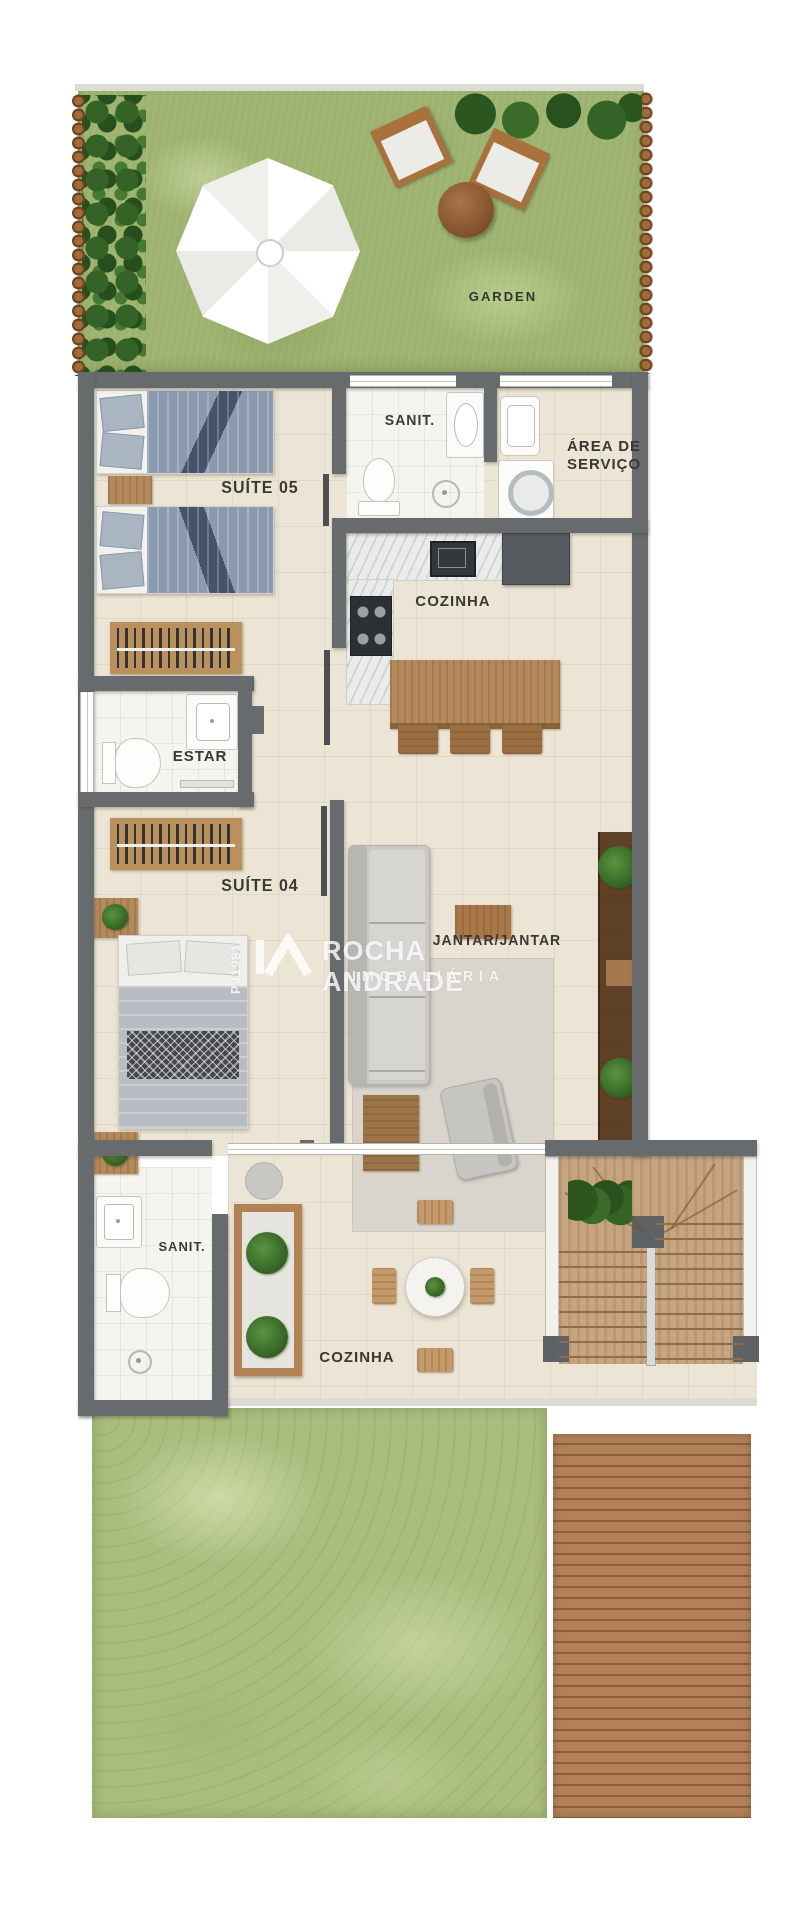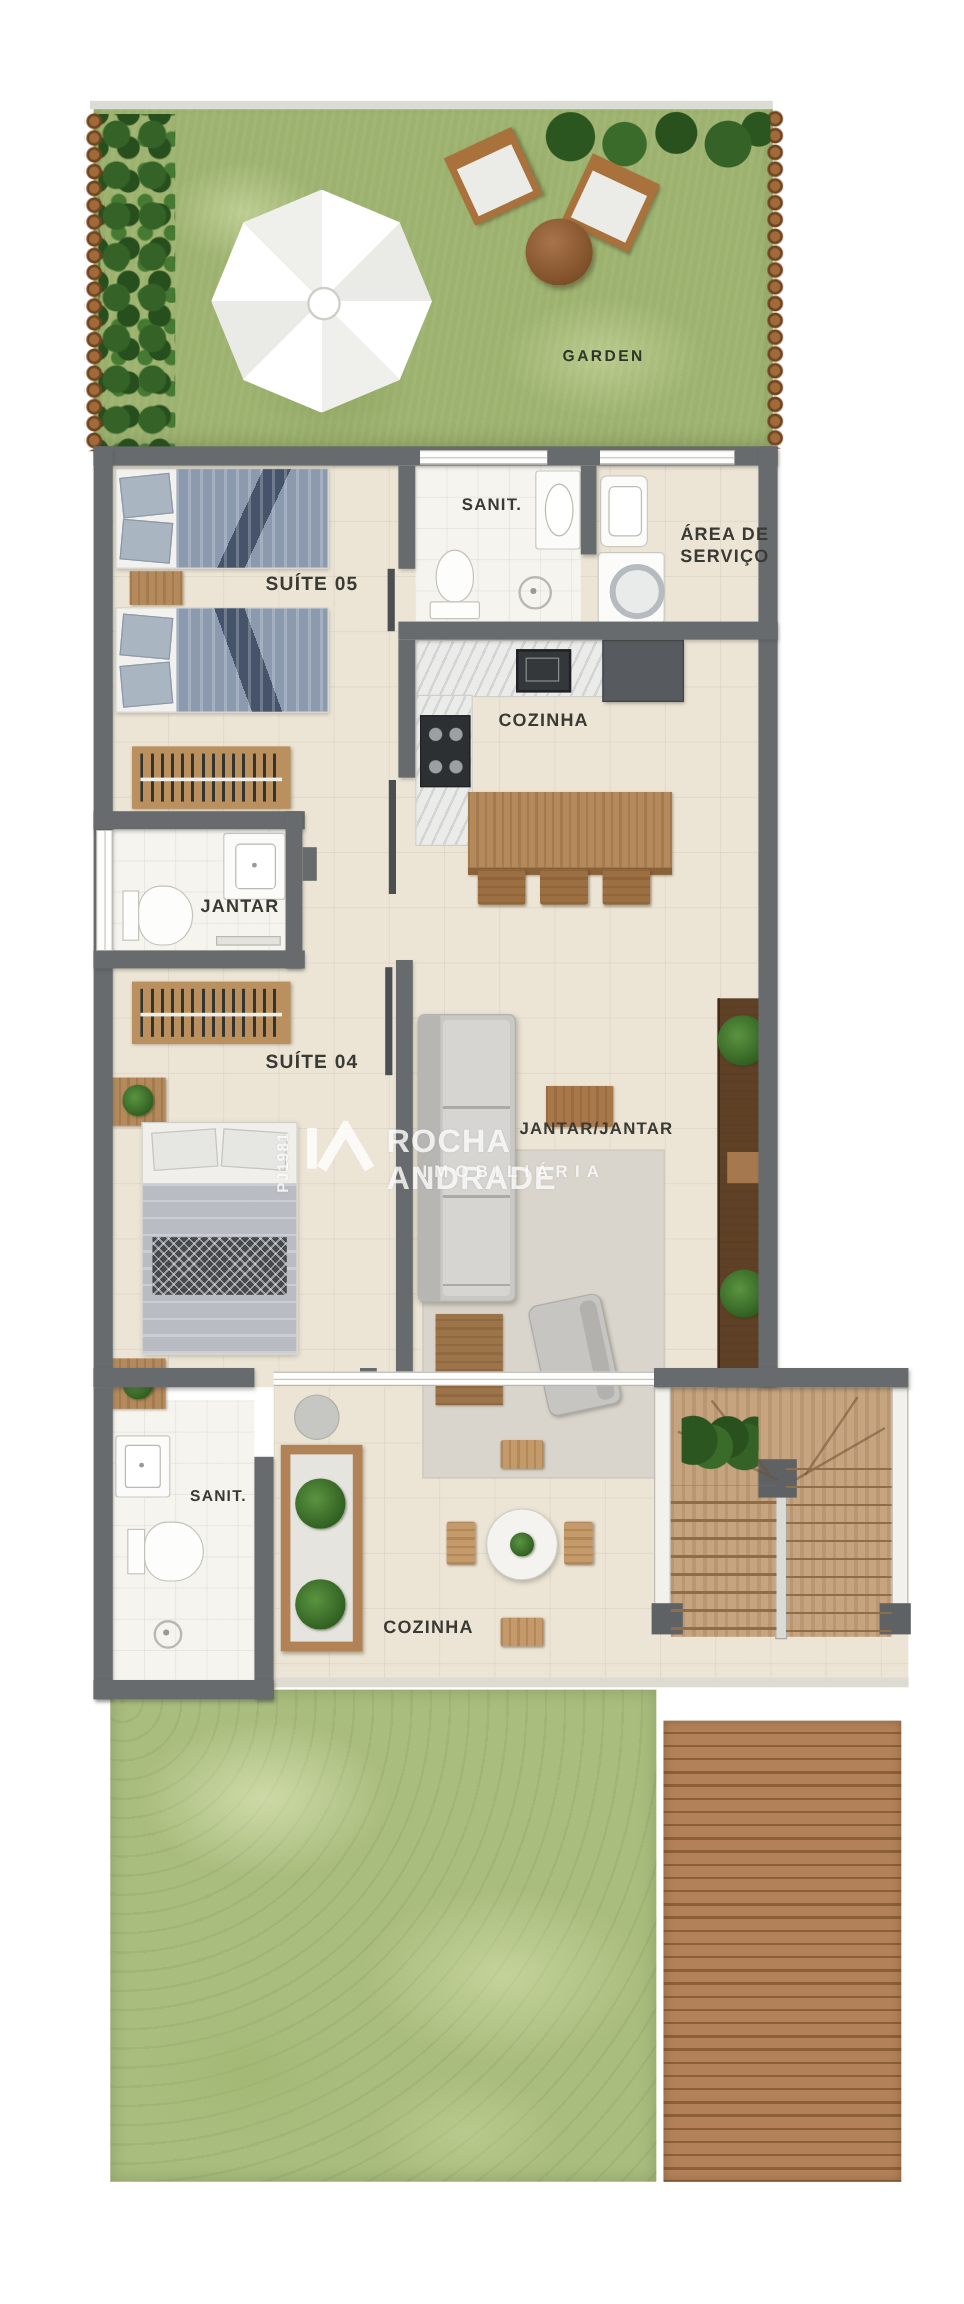--- a/index.html
+++ b/index.html
@@ -197,21 +197,21 @@
 
   <div class="white-fix" style="left:186px;top:694px;width:50px;height:54px;">
     <div class="abs" style="left:9px;top:8px;width:32px;height:36px;border:1px solid #b9b9b2;border-radius:4px;background:#fff;"></div>
     <div class="abs" style="left:23px;top:24px;width:4px;height:4px;border-radius:50%;background:#9a9a94;"></div>
   </div>
   <div class="abs" style="left:102px;top:738px;width:58px;height:48px;z-index:4;">
     <div class="abs" style="left:0;top:4px;width:12px;height:40px;background:#fdfdfb;border:1px solid #c3c3bc;"></div>
     <div class="abs" style="left:13px;top:0;width:44px;height:48px;background:#fdfdfb;border:1px solid #c3c3bc;border-radius:40% 50% 50% 40%;"></div>
   </div>
   <div class="abs" style="left:180px;top:780px;width:52px;height:6px;background:#e3e3de;border:1px solid #b9b9b2;z-index:4;"></div>
-  <div class="lbl" style="left:145px;top:747px;width:110px;font-size:15px;">JANTAR</div>
+  <div class="lbl" style="left:145px;top:747px;width:110px;font-size:15px;">ESTAR</div>
 
   <div class="wardrobe" style="left:110px;top:818px;width:132px;height:52px;">
     <div class="rods"></div>
     <div class="rail"></div>
   </div>
   <div class="lbl" style="left:195px;top:877px;width:130px;font-size:16px;">SUÍTE 04</div>
   <div class="wood" style="left:92px;top:898px;width:46px;height:40px;">
     <div class="plant" style="left:10px;top:6px;width:26px;height:26px;"></div>
   </div>
   <div class="abs" style="left:118px;top:935px;width:128px;height:192px;background:#f0efeb;border:1px solid #d2d0c9;z-index:4;box-shadow:1px 2px 4px rgba(80,70,50,.3);">

